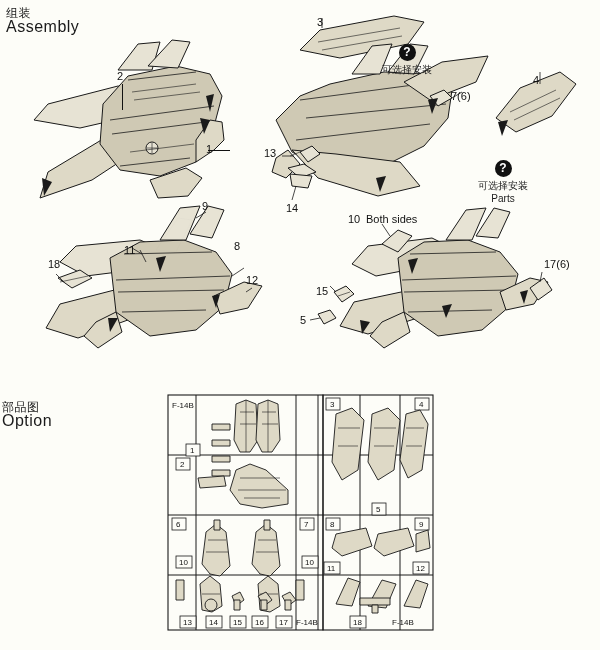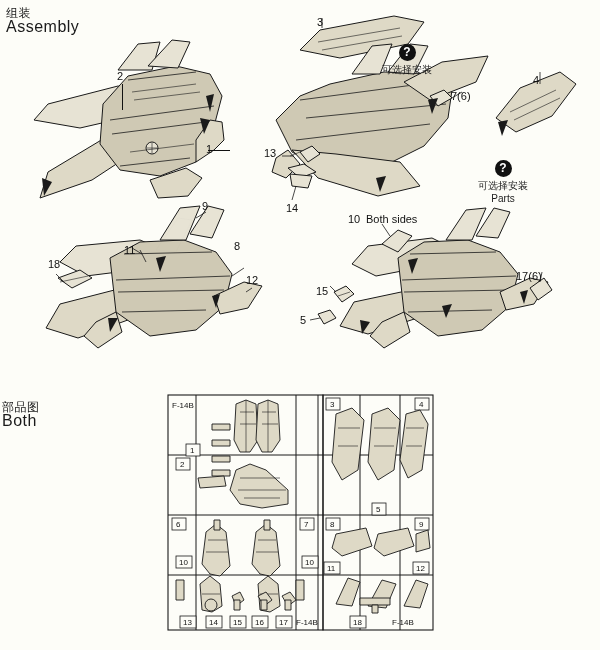--- a/index.html
+++ b/index.html
@@ -52,21 +52,21 @@
 
 <div class="sheet">
 
   <div class="heading" style="left:6px;top:6px;">
     <span class="cn">组装</span>
     <span class="en">Assembly</span>
   </div>
 
   <div class="heading" style="left:2px;top:400px;">
     <span class="cn">部品图</span>
-    <span class="en">Both</span>
+    <span class="en">Option</span>
   </div>
 
   <svg width="600" height="650">
     <g>
 
       <path class="ol" d="M40,198 L48,172 L118,130 L150,122 L150,142 L92,180 Z"></path>
       <path class="ol3" d="M34,120 L48,104 L118,86 L150,92 L150,112 L80,128 Z"></path>
 
       <path class="ol2" d="M103,104 L128,76 L176,66 L210,74 L222,96 L212,134 L196,162 L160,176 L120,170 L100,144 Z"></path>
 
@@ -228,21 +228,21 @@
       <path class="ln" d="M390,236 L382,224"></path>
       <path class="ln" d="M336,292 L330,286"></path>
       <path class="ln" d="M320,318 L310,320"></path>
       <path class="ln" d="M540,282 L542,272"></path>
     </g>
   </svg>
   <div class="num" style="left:348px;top:213px;">10</div>
   <div class="num" style="left:366px;top:213px;">Both sides</div>
   <div class="num" style="left:316px;top:285px;">15</div>
   <div class="num" style="left:300px;top:314px;">5</div>
-  <div class="num" style="left:516px;top:258px;margin-top:12px;">17(6)</div>
+  <div class="num" style="left:544px;top:258px;">17(6)</div>
 
   <svg width="600" height="650">
 
     <rect class="frame" x="168" y="395" width="155" height="235"></rect>
     <rect class="frame" x="323" y="395" width="110" height="235"></rect>
 
     <path class="sprue" d="M168,455 H323 M168,515 H433 M168,575 H433 M323,455 H433"></path>
     <path class="sprue" d="M196,395 V630 M296,395 V630 M360,395 V630 M400,395 V630"></path>
     <path class="sprue" d="M318,395 V630"></path>
 

